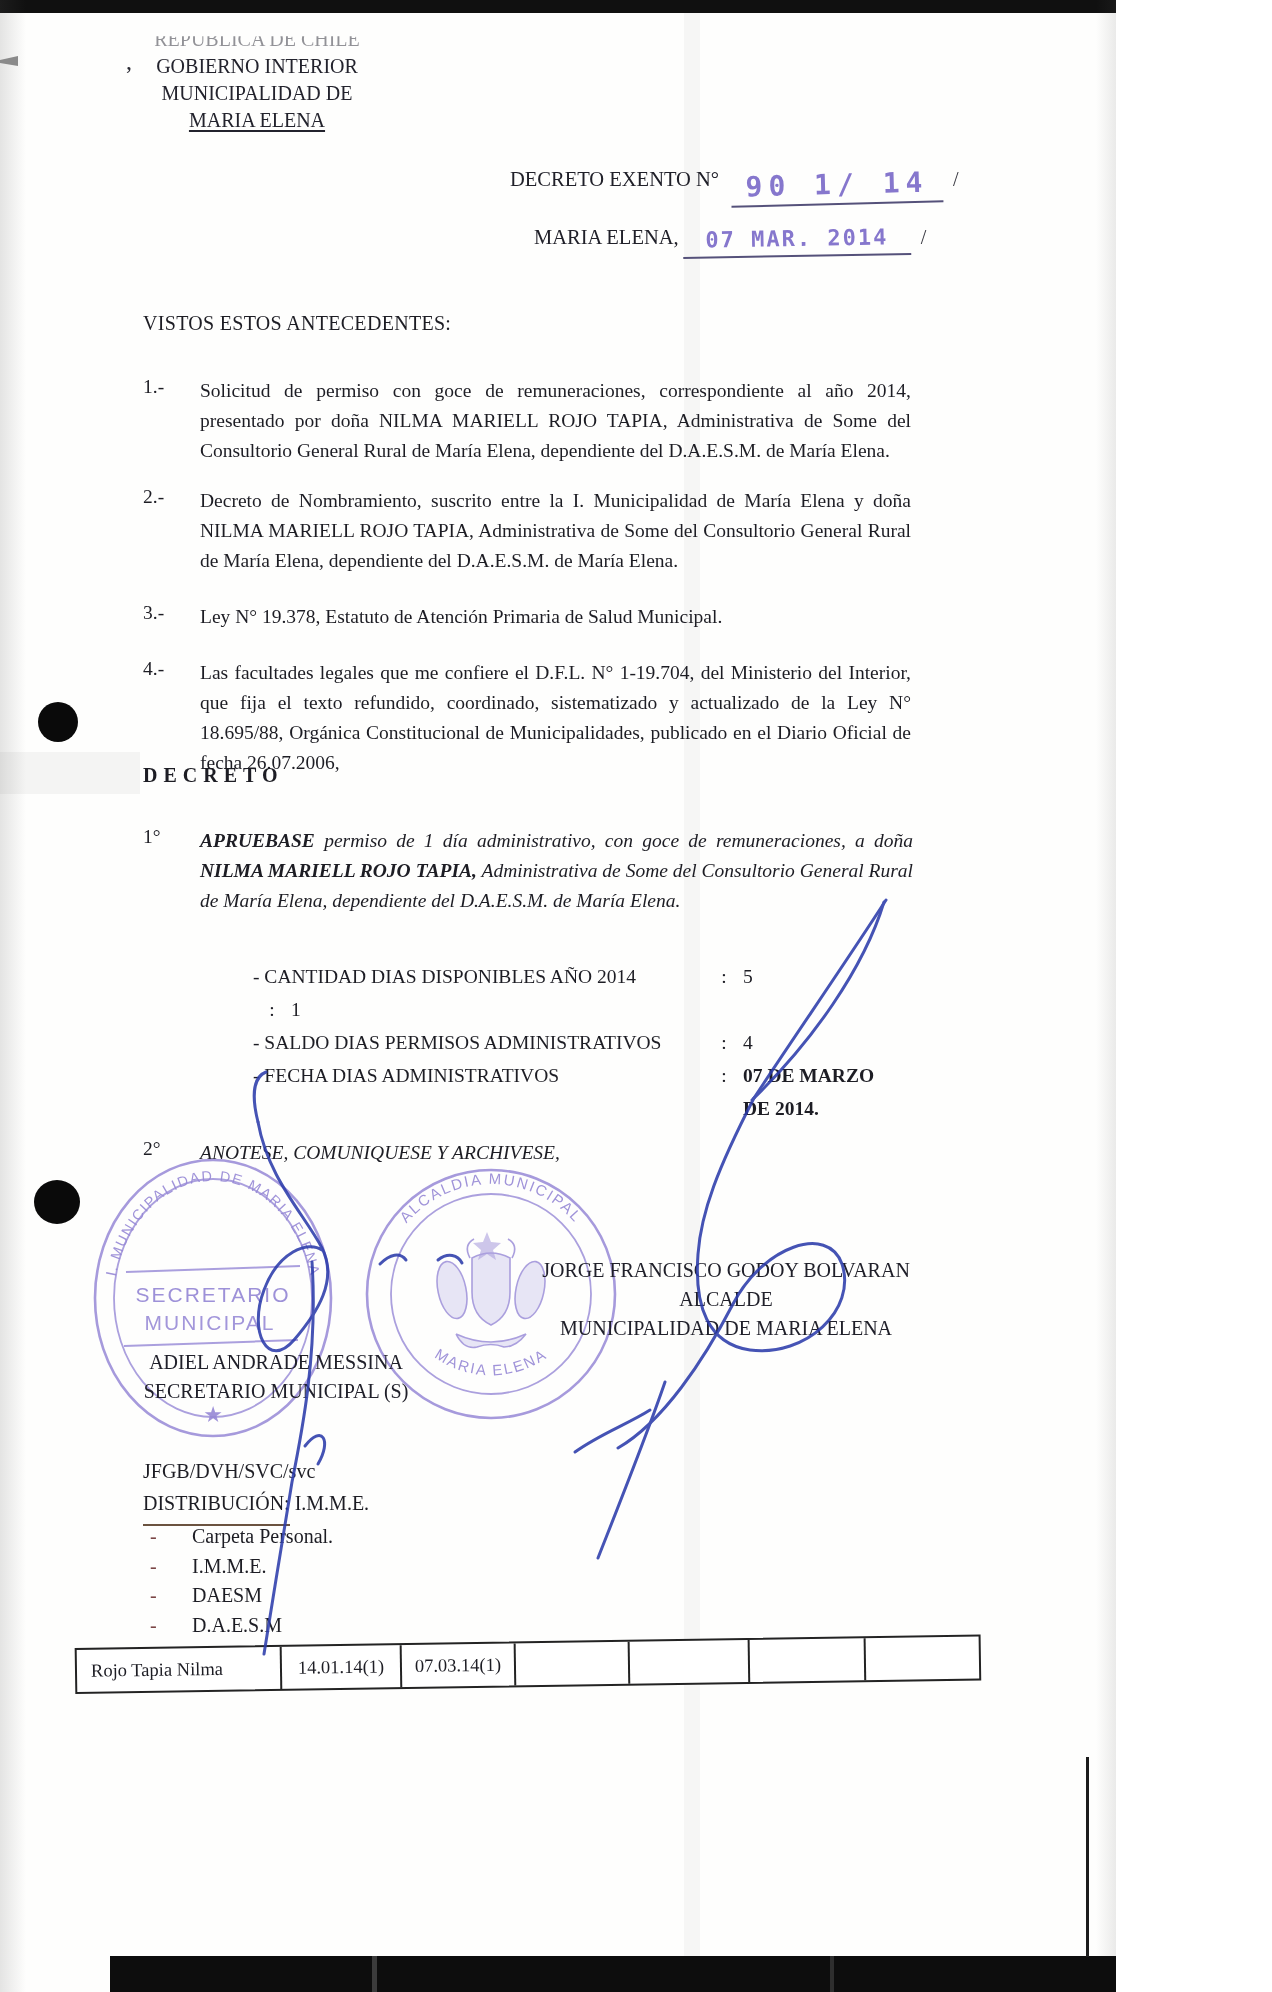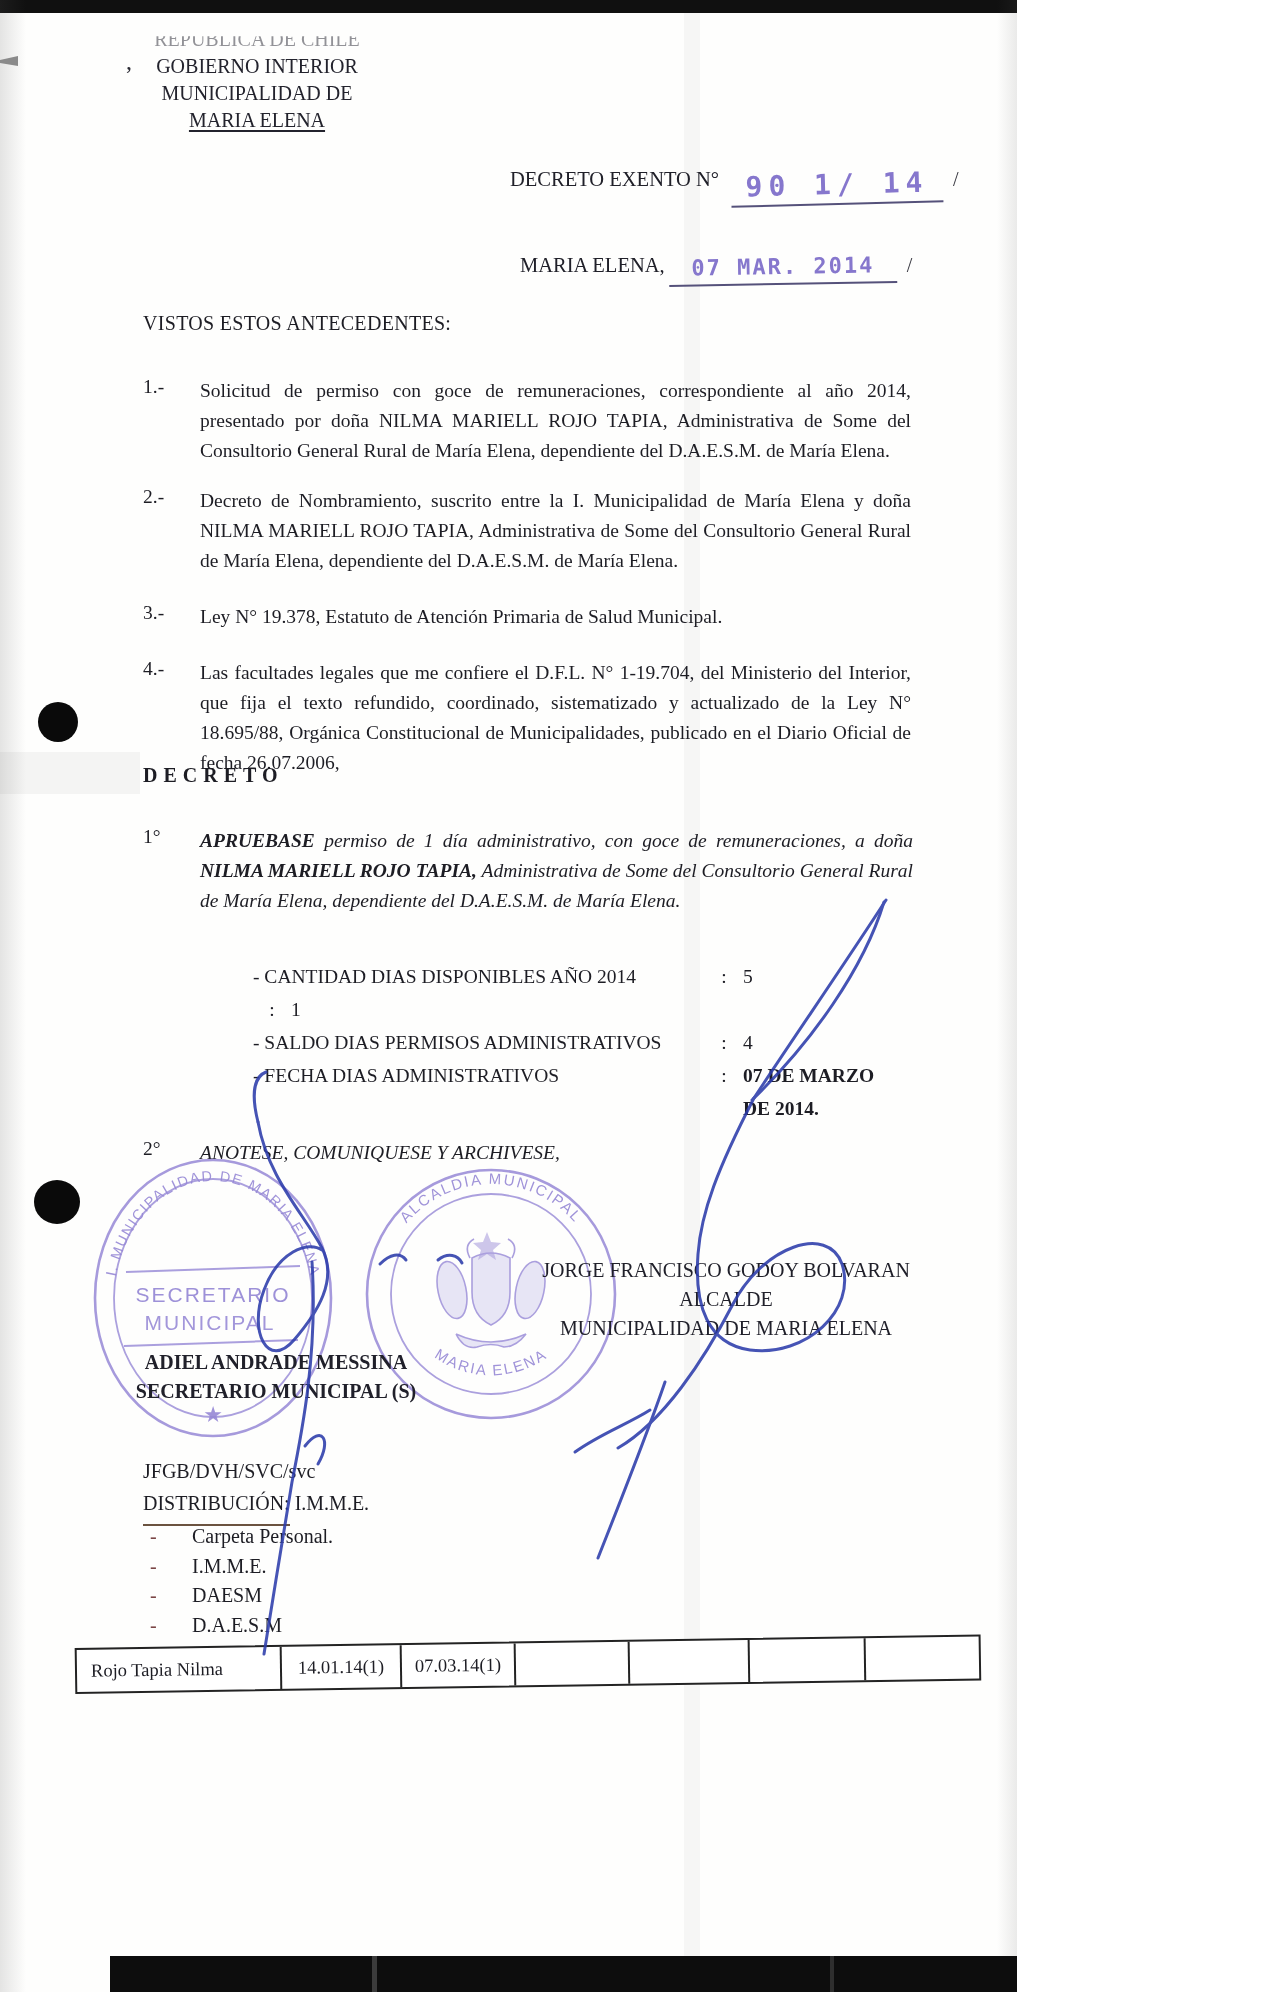--- a/index.html
+++ b/index.html
@@ -1,17 +1,17 @@
 <!DOCTYPE html>
 <html><head>
 <meta charset="utf-8">
 <style>
   html,body{margin:0;padding:0;background:#ffffff;}
   .page{
-    position:relative;width:1017px;height:1992px;overflow:hidden;
+    position:relative;width:1116px;height:1992px;overflow:hidden;
     background:#fefefd;
     font-family:"Liberation Serif","DejaVu Serif",serif;
     color:#1d1d24;
   }
   .abs{position:absolute;}
   
   .scanbar-top{top:0;left:0;width:1272px;height:13px;background:#101010;}
   .edge-left{top:0;left:0;width:26px;height:1992px;background:linear-gradient(to right,rgba(90,90,90,.16),rgba(0,0,0,0));}
   .edge-right{top:0;right:0;width:20px;height:1992px;background:linear-gradient(to left,rgba(90,90,90,.12),rgba(0,0,0,0));}
   .center-streak{top:0;left:684px;width:16px;height:1992px;background:rgba(40,40,40,.035);}
@@ -27,21 +27,21 @@
 
   
   .hdr{top:26px;left:138px;width:238px;text-align:center;font-size:20px;line-height:27px;color:#23232d;}
   .hdr .ghost{display:block;opacity:.55;color:#3a3a44;filter:blur(.5px);clip-path:inset(38% 0 0 0);}
   .hdr .uline{text-decoration:underline;text-underline-offset:3px;}
   .stray-comma{top:48px;left:126px;font-size:24px;color:#2a2a33;}
 
   
   .line-row{display:flex;align-items:flex-start;font-size:20.5px;color:#202029;}
   .decree-row{top:168px;left:510px;}
-  .place-row{top:226px;left:520px;margin-top:28px;}
+  .place-row{top:226px;left:534px;}
   .stampline{display:inline-block;border-bottom:2px solid#55517a;text-align:center;
     font-family:"DejaVu Sans Mono",monospace;font-weight:bold;color:#8677cd;}
   .stamp-num{width:212px;margin-left:12px;font-size:28px;letter-spacing:6px;transform:rotate(-1.5deg);padding-bottom:2px;}
   .stamp-date{width:228px;margin-left:4px;font-size:22px;letter-spacing:2px;transform:rotate(-1deg);padding-bottom:4px;}
   .slash{margin-left:10px;font-size:20px;color:#33333c;}
 
   .vistos{top:312px;left:143px;font-size:20px;letter-spacing:.3px;}
 
   .item{left:143px;width:768px;display:flex;}
   .item .num{flex:0 0 57px;font-size:19.5px;}
@@ -58,21 +58,21 @@
 
   .dias{top:960px;left:253px;width:640px;font-size:19.5px;}
   .dias .row{display:flex;line-height:33px;}
   .dias .lab{flex:0 0 452px;}
   .dias .col{flex:0 0 38px;text-align:center;}
   .dias .val{flex:1;}
 
   
   .sigblock{text-align:center;font-size:20px;line-height:29px;color:#20202a;z-index:5;}
   .sig-right{top:1256px;left:530px;width:392px;}
-  .sig-left{top:1348px;left:132px;width:288px;font-weight:bold;}
+  .sig-left{top:1348px;left:132px;width:288px;}
 
   .seal{z-index:3;filter:blur(.35px);opacity:.92;}
   .seal-left{top:1150px;left:86px;}
   .seal-right{top:1158px;left:360px;}
   .pen{top:0;left:0;z-index:6;pointer-events:none;}
 
   
   .initials{top:1460px;left:143px;font-size:20px;}
   .dist{top:1492px;left:143px;font-size:20px;}
   .dist .u{border-bottom:2px solid #6b5340;padding-bottom:10px;}

